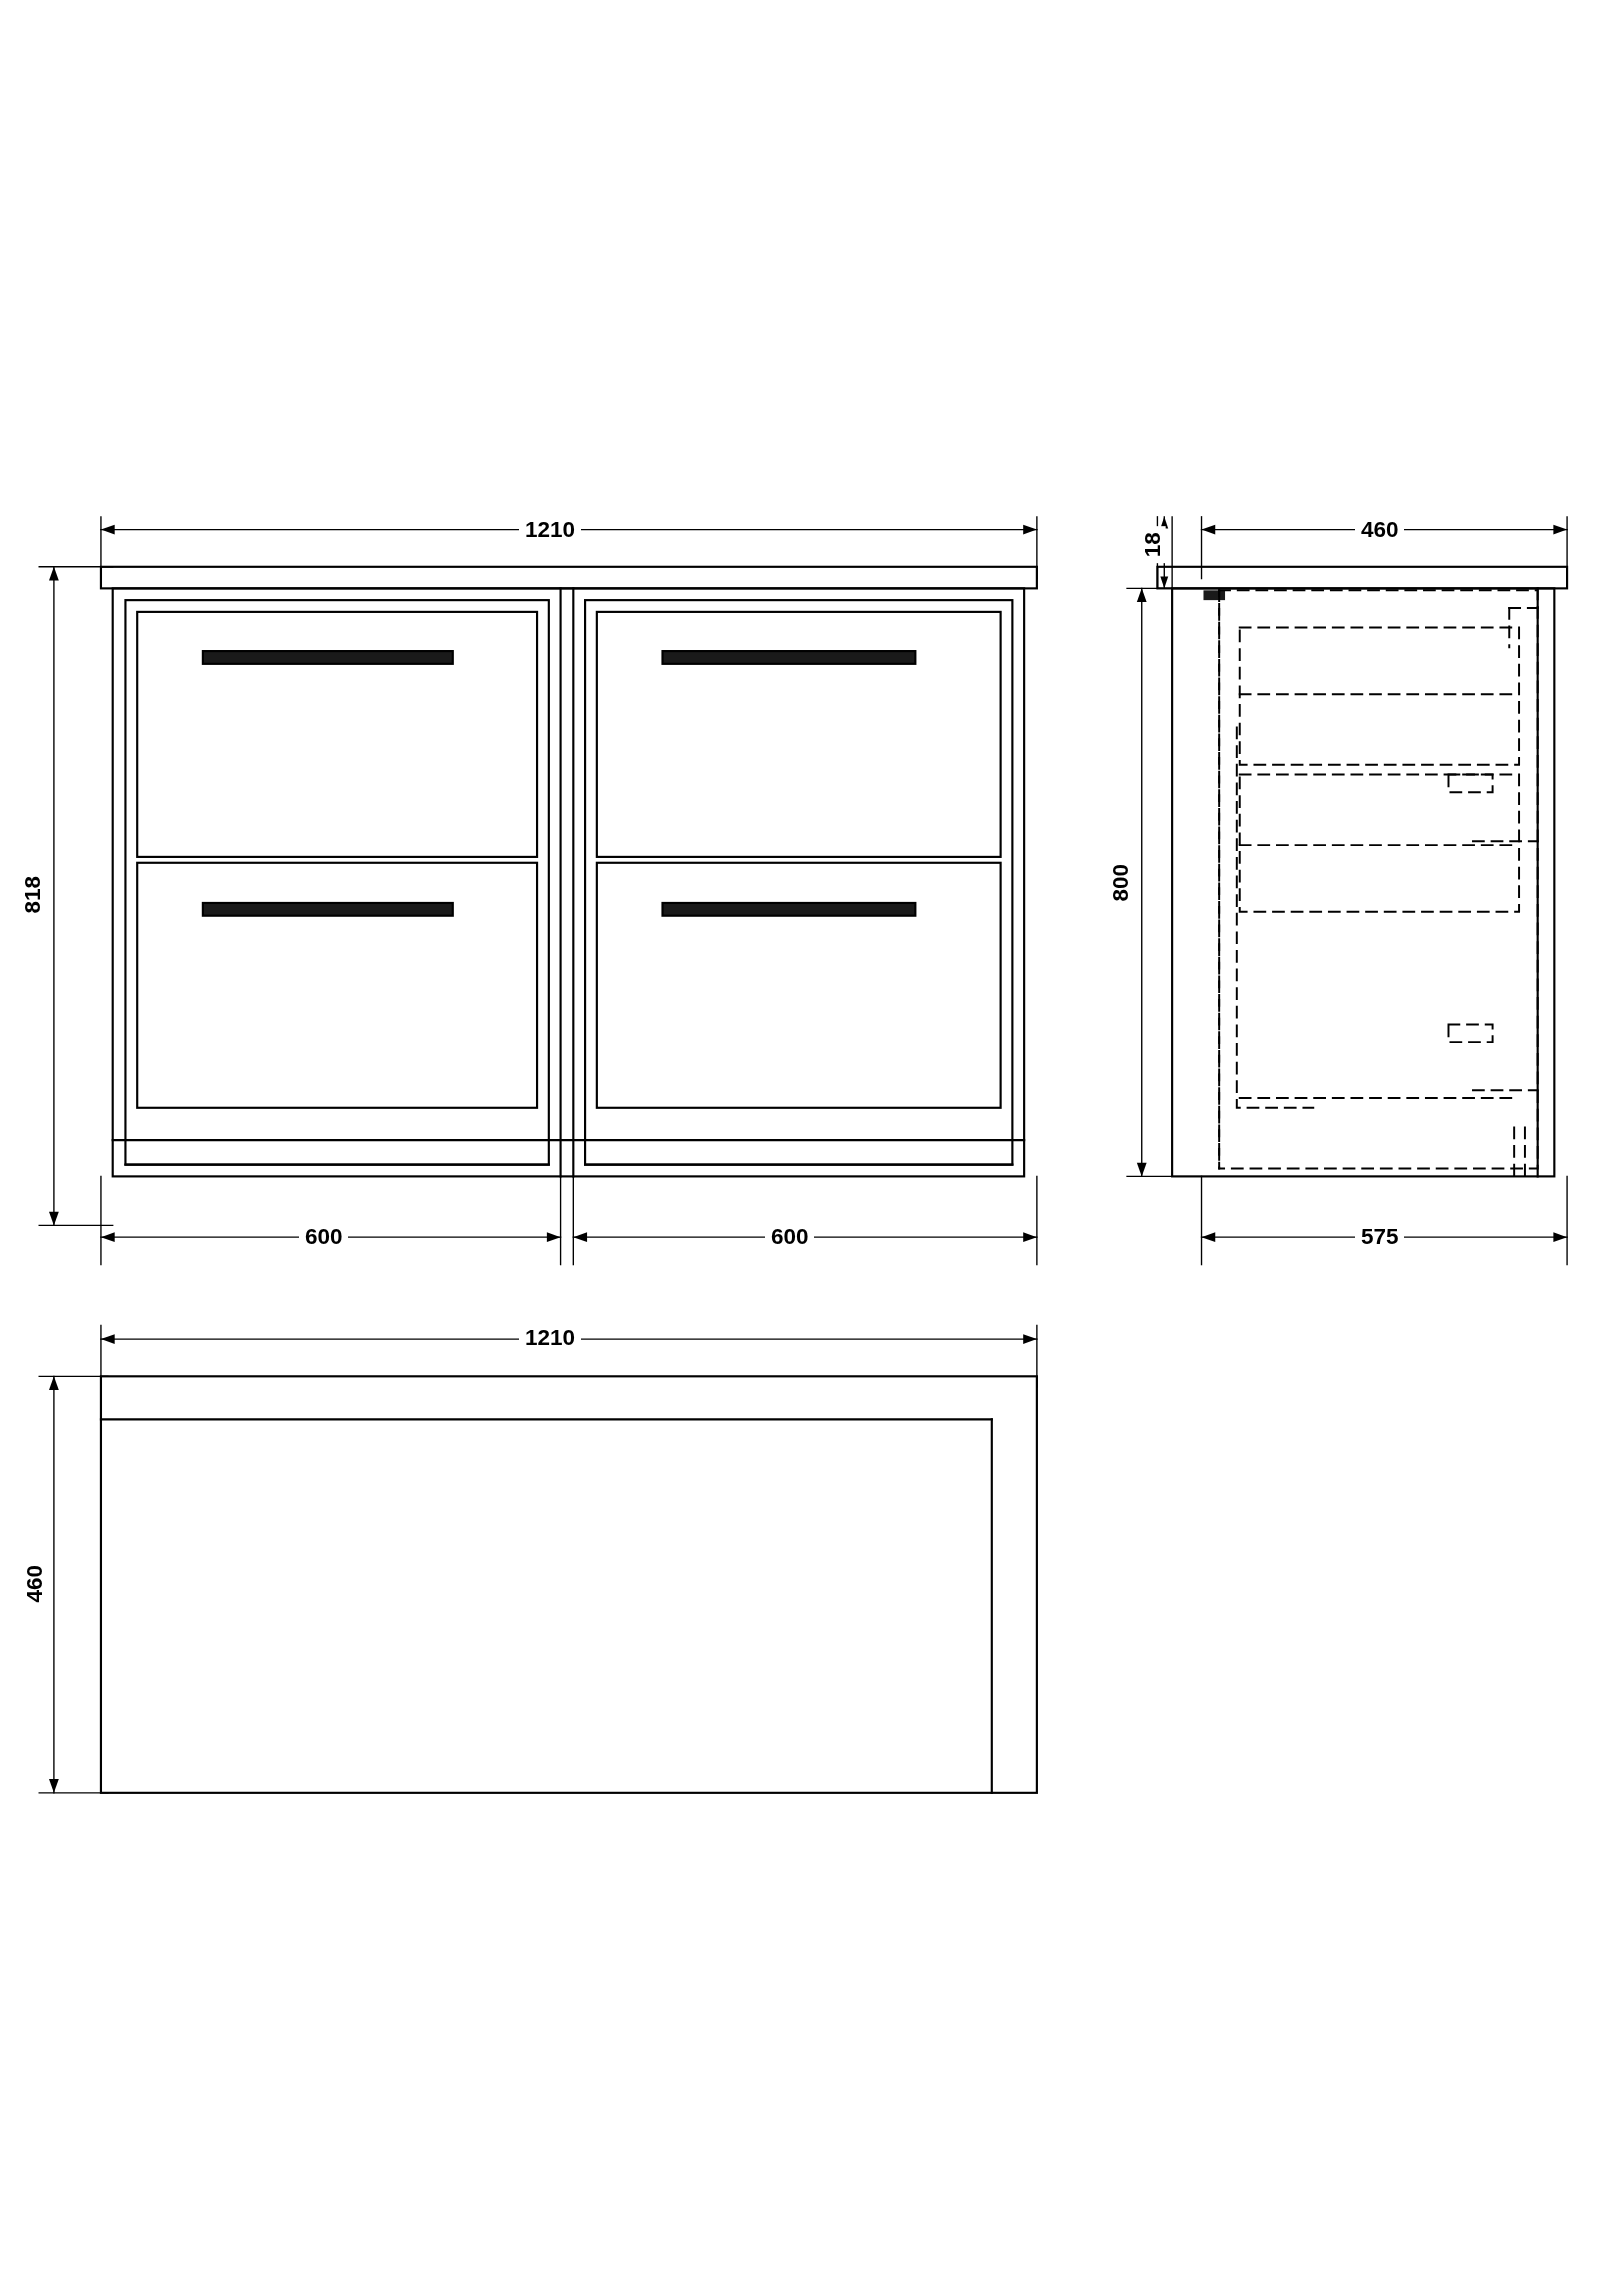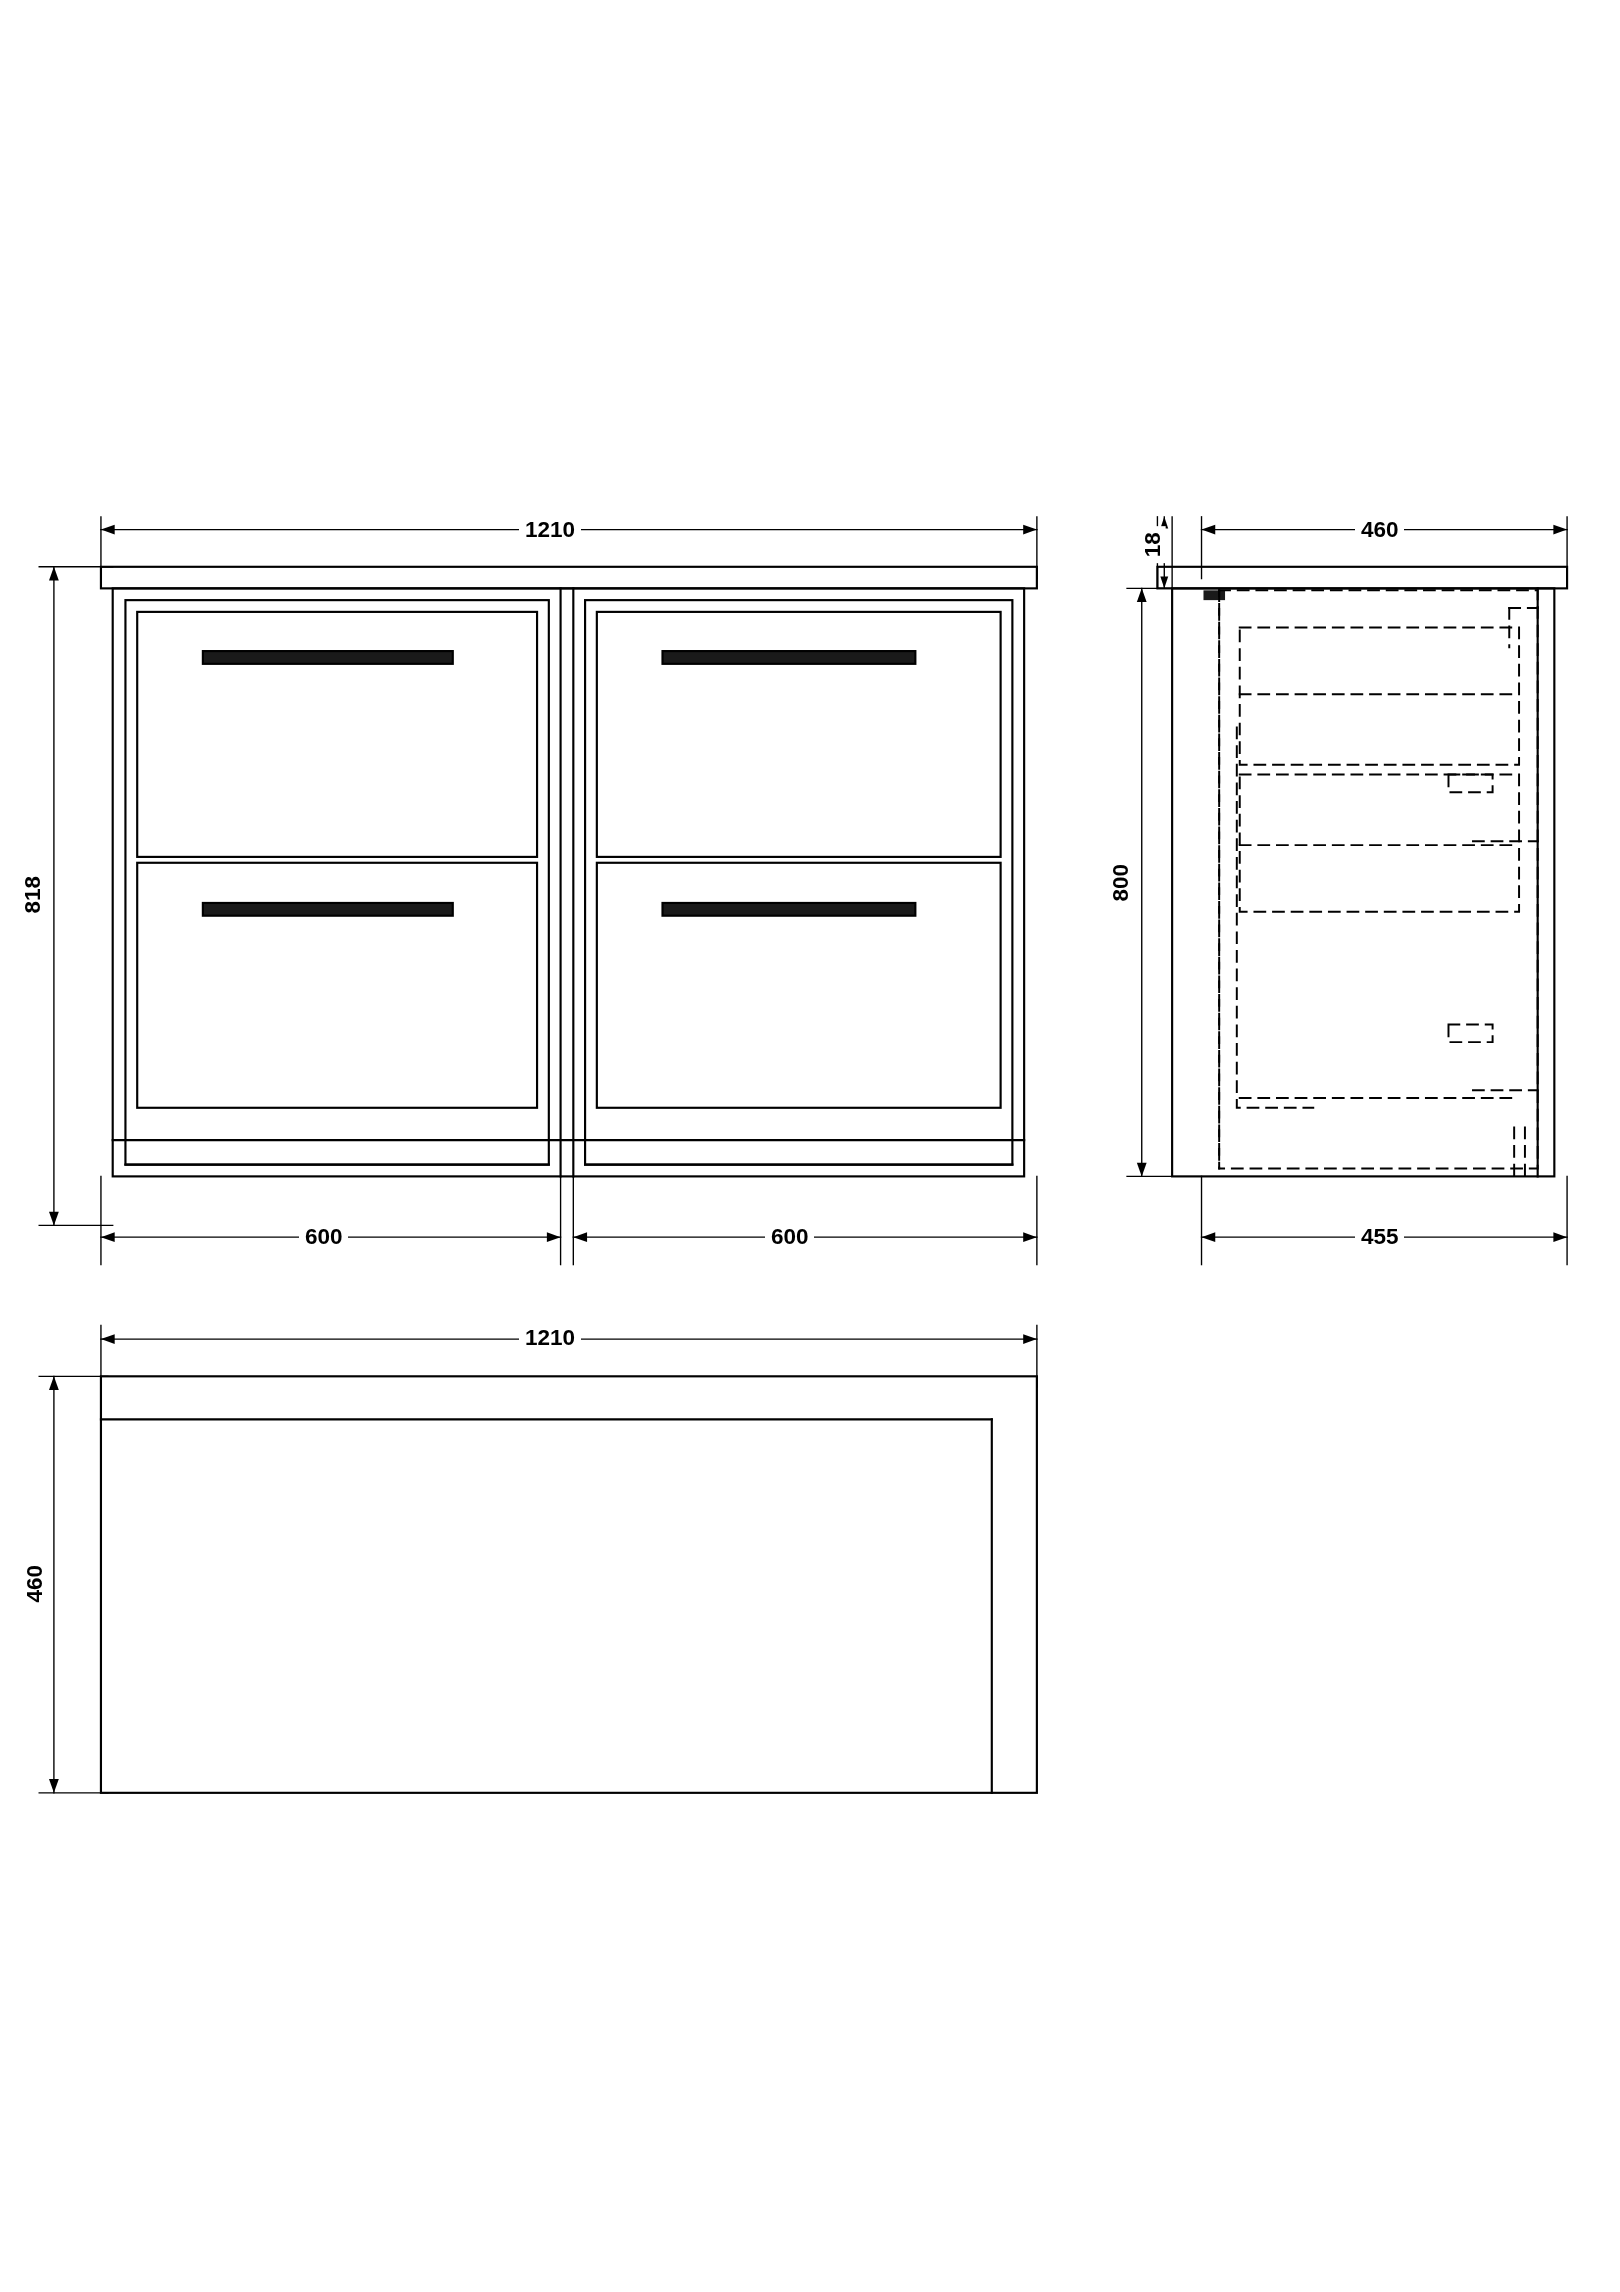--- a/index.html
+++ b/index.html
@@ -211,20 +211,20 @@
   <div class="dimlabel" style="left:299px; top:1224px;">600</div>
 
   <div class="dimlabel" style="left:765px; top:1224px;">600</div>
 
   <div class="dimlabel" style="left:1355px; top:517px;">460</div>
 
   <div class="dimlabel vert" style="left:1134px; top:532px; transform: rotate(-90deg);">18</div>
 
   <div class="dimlabel vert" style="left:1096px; top:870px; transform: rotate(-90deg);">800</div>
 
-  <div class="dimlabel" style="left:1355px; top:1224px;">455</div>
+  <div class="dimlabel" style="left:1355px; top:1224px;">575</div>
 
   <div class="dimlabel" style="left:519px; top:1325px;">1210</div>
 
   <div class="dimlabel vert" style="left:9.8px; top:1571px; transform: rotate(-90deg);">460</div>
 
 </div>
 
 
 </body></html>

